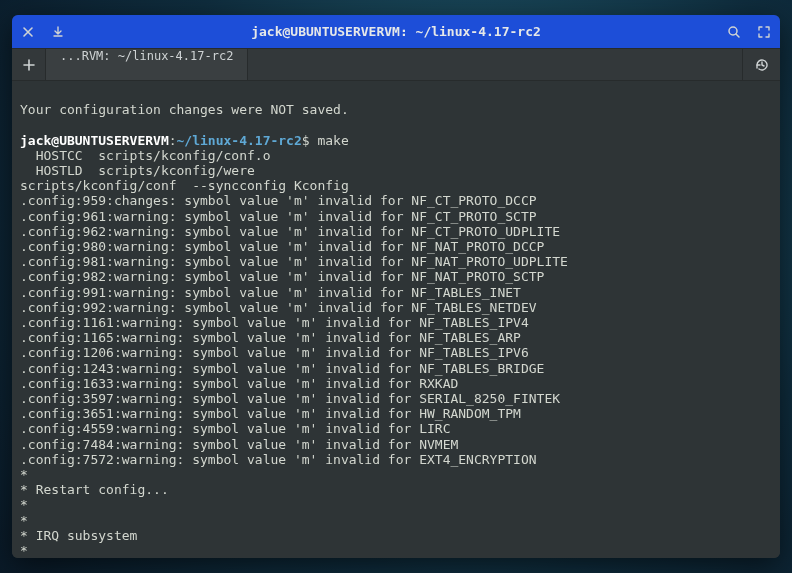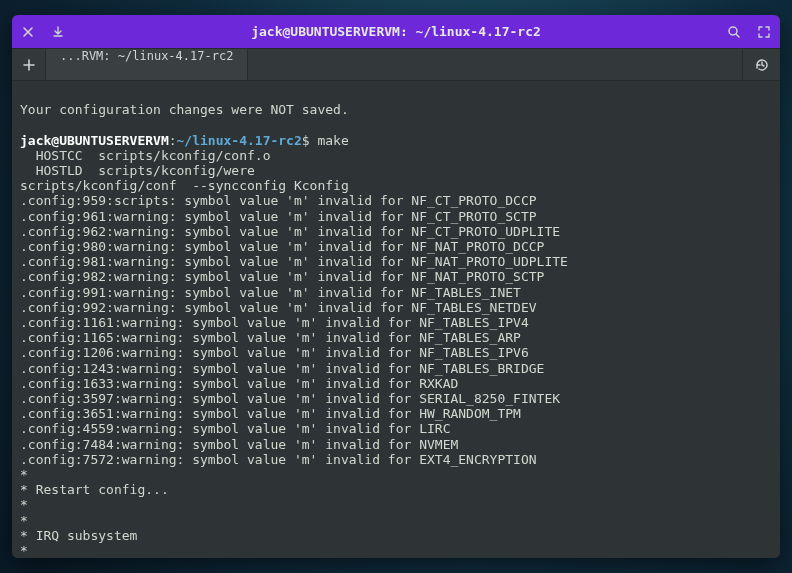--- a/index.html
+++ b/index.html
@@ -20,21 +20,21 @@
     bottom: 15px;
     background: #2e3436;
     border-radius: 6px;
     box-shadow: 0 8px 30px rgba(0,0,0,0.6);
     display: flex;
     flex-direction: column;
     overflow: hidden;
   }
   .titlebar {
     height: 34px;
-    background: #6d28d9;
+    background: #1d4ed8;
     display: flex;
     align-items: center;
     padding: 0 6px;
     border-bottom: 1px solid #272b2c;
   }
   .tb-left { display: flex; align-items: center; gap: 10px; }
   .tb-btn {
     width: 20px; height: 20px; display: flex; align-items: center; justify-content: center;
     color: #cfd3d4; cursor: pointer;
   }
@@ -129,21 +129,21 @@
     </div>
   </div>
 
   <div class="terminal"><div class="terminal-inner"><span></span>
 <span>Your configuration changes were NOT saved.</span>
 <span></span>
 <span class="user">jack@UBUNTUSERVERVM</span><span class="prompt-prefix">:</span><span class="path">~/linux-4.17-rc2</span><span class="prompt-prefix">$ </span><span>make</span>
 <span>  HOSTCC  scripts/kconfig/conf.o</span>
 <span>  HOSTLD  scripts/kconfig/were</span>
 <span>scripts/kconfig/conf  --syncconfig Kconfig</span>
-<span>.config:959:scripts: symbol value 'm' invalid for NF_CT_PROTO_DCCP</span>
+<span>.config:959:changes: symbol value 'm' invalid for NF_CT_PROTO_DCCP</span>
 <span>.config:961:warning: symbol value 'm' invalid for NF_CT_PROTO_SCTP</span>
 <span>.config:962:warning: symbol value 'm' invalid for NF_CT_PROTO_UDPLITE</span>
 <span>.config:980:warning: symbol value 'm' invalid for NF_NAT_PROTO_DCCP</span>
 <span>.config:981:warning: symbol value 'm' invalid for NF_NAT_PROTO_UDPLITE</span>
 <span>.config:982:warning: symbol value 'm' invalid for NF_NAT_PROTO_SCTP</span>
 <span>.config:991:warning: symbol value 'm' invalid for NF_TABLES_INET</span>
 <span>.config:992:warning: symbol value 'm' invalid for NF_TABLES_NETDEV</span>
 <span>.config:1161:warning: symbol value 'm' invalid for NF_TABLES_IPV4</span>
 <span>.config:1165:warning: symbol value 'm' invalid for NF_TABLES_ARP</span>
 <span>.config:1206:warning: symbol value 'm' invalid for NF_TABLES_IPV6</span>

